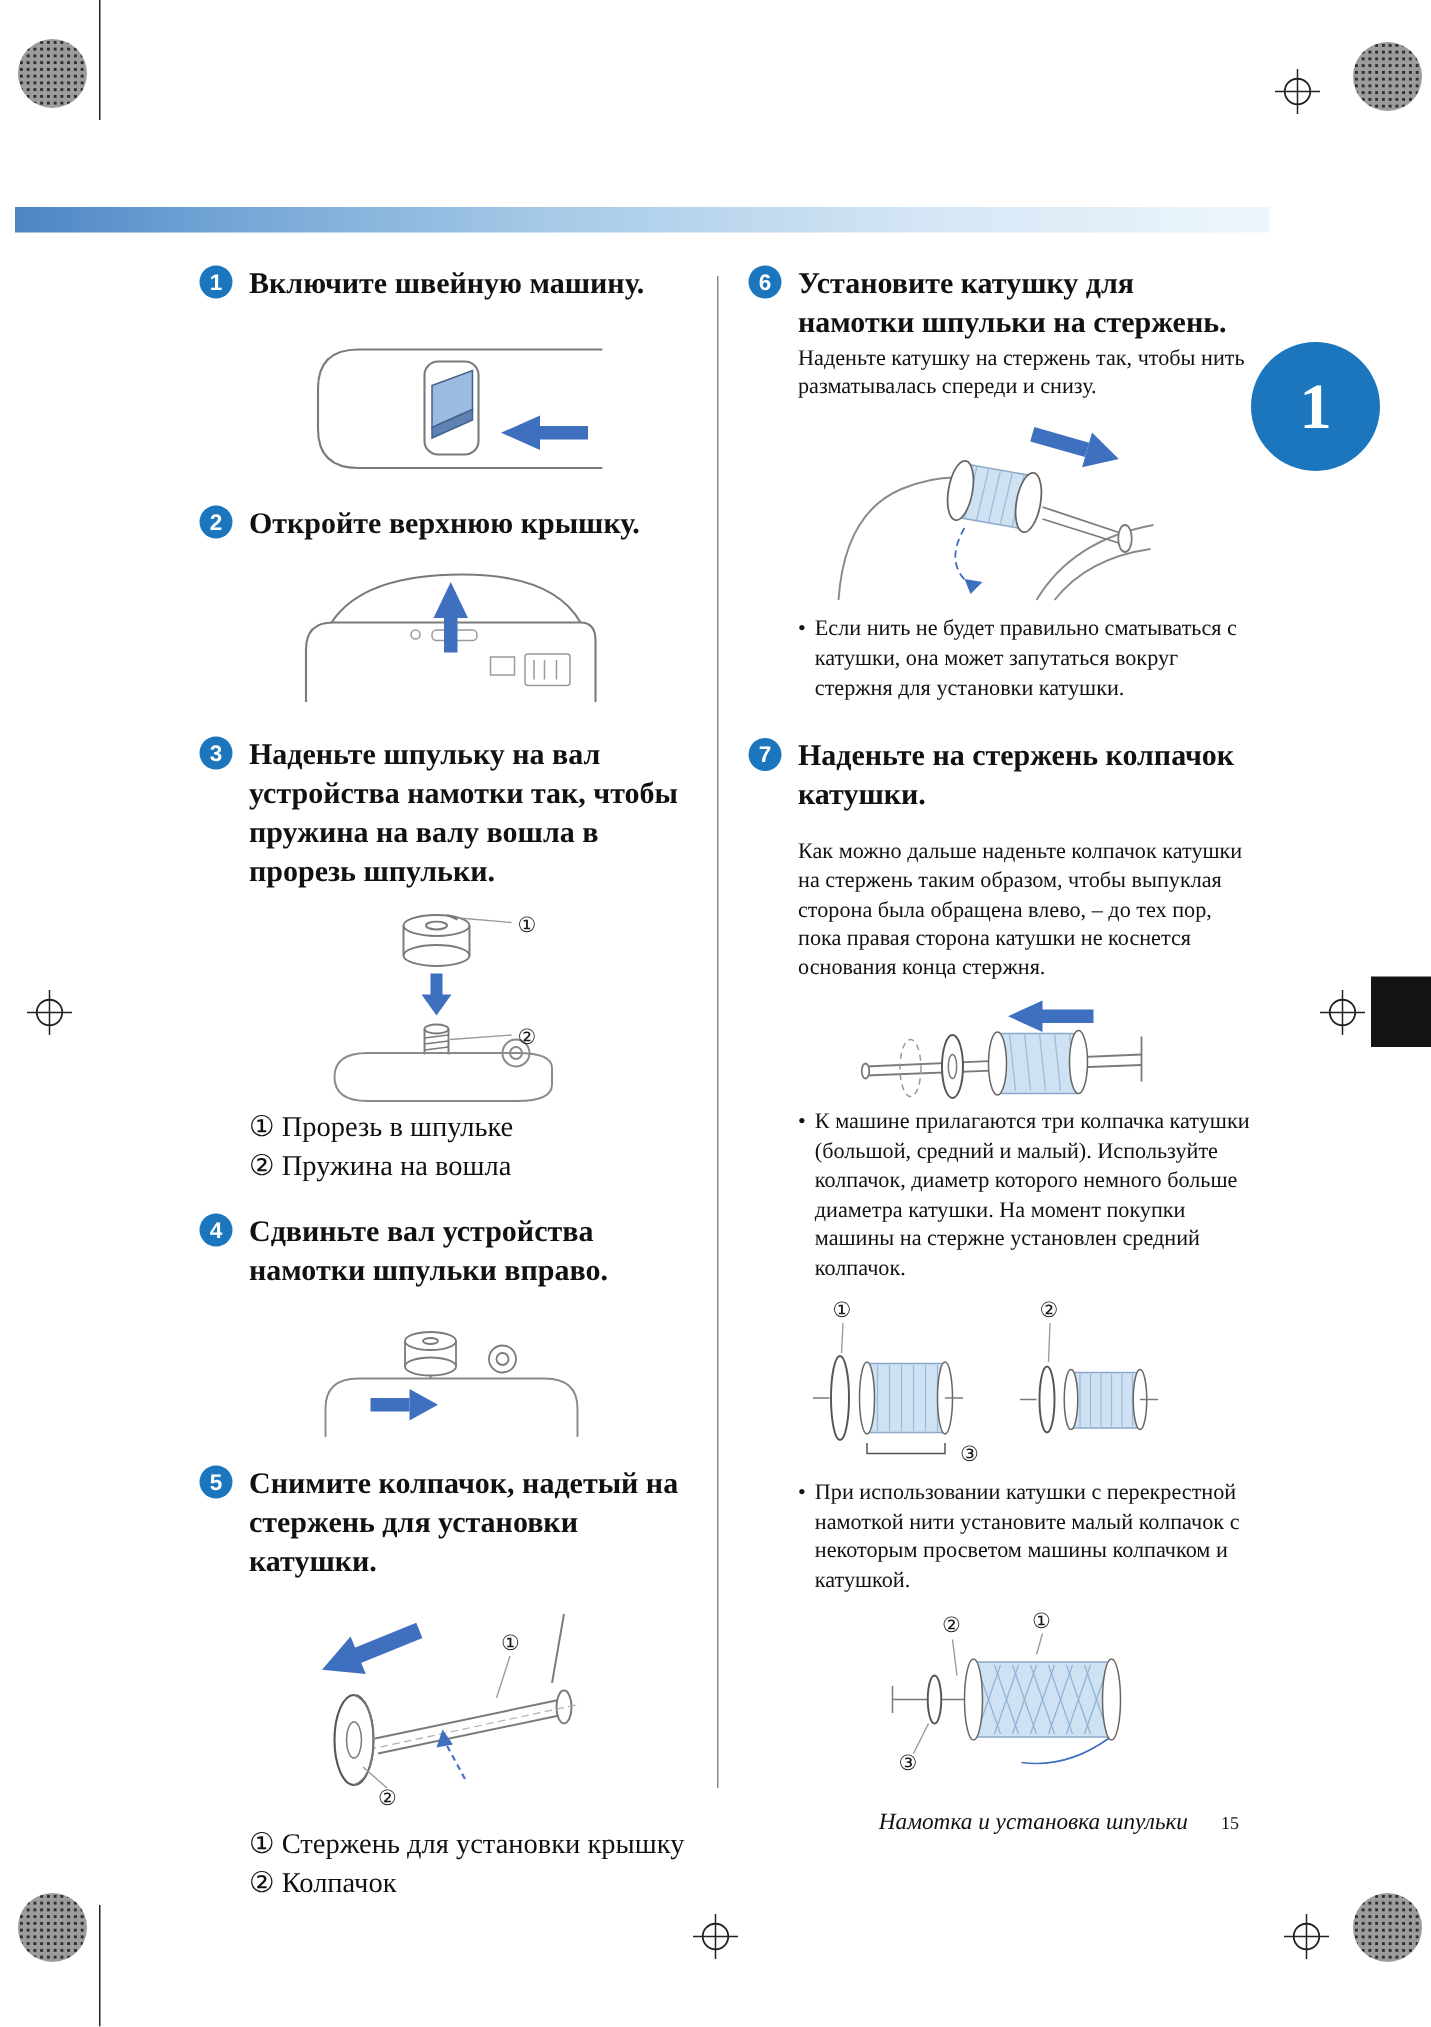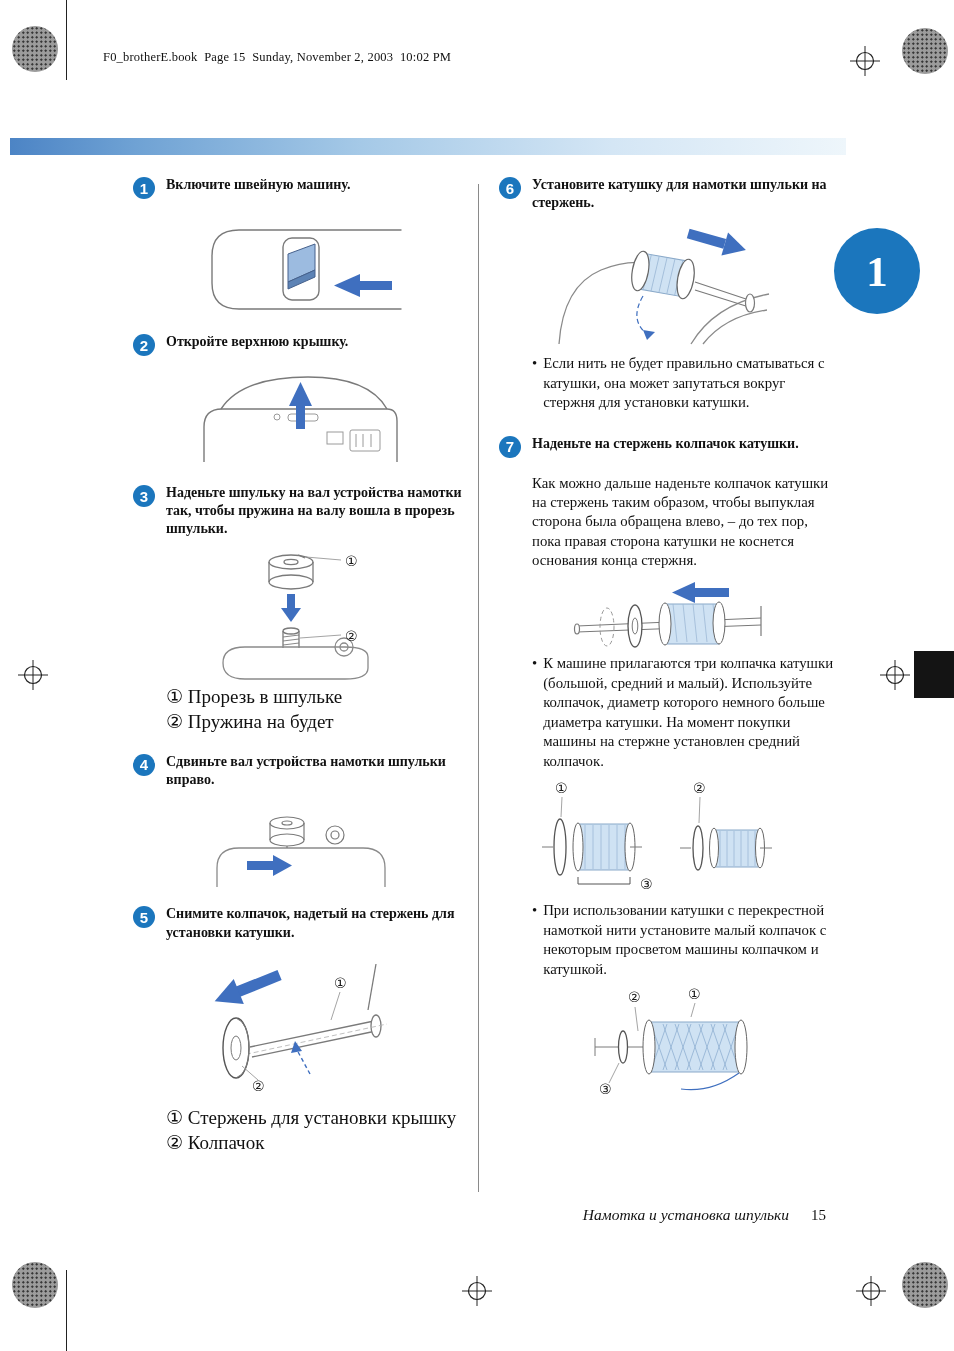--- a/index.html
+++ b/index.html
@@ -44,21 +44,21 @@
   .col-right { left:499px; width:338px; }
 
   .step-head { display:flex; gap:11px; }
   .badge {
     flex:0 0 22px; width:22px; height:22px; border-radius:50%;
     background:#1b76bd; color:#fff; margin-top:1px;
     font-family:"Liberation Sans","DejaVu Sans",sans-serif;
     font-weight:bold; font-size:15px;
     display:flex; align-items:center; justify-content:center;
   }
-  .step-title { font-weight:bold; font-size:14px; line-height:1.3; }
+  .step-title { font-weight:bold; font-size:20px; line-height:1.3; }
   .step-body  { margin-left:33px; margin-top:16px; font-size:14.8px; line-height:1.3; }
   .note { margin-left:33px; display:flex; gap:6px; font-size:14.8px; line-height:1.32; }
   .legend { margin-left:33px; font-size:19px; line-height:1.3; }
   .legend div { margin-bottom:1px; }
 
   .fig { display:flex; justify-content:center; }
   .fig-power  { margin:26px 0 20px; }
   .fig-cover  { margin:12px 0 20px; }
   .fig-bobbin { margin:6px 0 4px; }
   .step4      { margin-top:18px; }
@@ -70,21 +70,21 @@
   .step7      { margin-top:22px; }
   .fig-capon  { margin:6px 0 2px; }
   .note7a     { margin-top:2px; }
   .fig-caps   { margin:8px 0 2px; }
   .note7b     { margin-top:6px; }
   .fig-cross  { margin:8px 0 2px; }
 
   
   .footer { position:absolute; top:1206px; right:128px; display:flex; align-items:baseline; gap:22px; }
   .footer-title { font-style:italic; font-size:15.5px; }
-  .footer-page  { font-size:15px; }
+  .footer-page  { font-size:12px; }
 
   
   .co { font-family:"Liberation Serif","DejaVu Sans",serif; font-size:14px; fill:#1a1a1a; }
 </style>
 </head>
 <body>
 
 <div class="page">
 
   <div class="halftone" style="left:12px;top:26px"></div>
@@ -113,21 +113,20 @@
     <line x1="0" y1="15" x2="30" y2="15" stroke="#222" stroke-width="1"></line>
     <line x1="15" y1="0" x2="15" y2="30" stroke="#222" stroke-width="1"></line>
   </svg>
   <svg class="target" style="left:856px;top:1276px" width="30" height="30">
     <circle cx="15" cy="15" r="8.5" fill="none" stroke="#222" stroke-width="1.2"></circle>
     <line x1="0" y1="15" x2="30" y2="15" stroke="#222" stroke-width="1"></line>
     <line x1="15" y1="0" x2="15" y2="30" stroke="#222" stroke-width="1"></line>
   </svg>
   <div class="halftone" style="left:902px;top:1262px"></div>
 
-  <div class="header-line">F0_brotherE.book  Page 15  Sunday, November 2, 2003  10:02 PM</div>
   <div class="blue-band"></div>
   <div class="chapter-tab">1</div>
   <div class="divider"></div>
 
   <div class="col col-left">
 
     <div class="step-head">
       <div class="badge">1</div>
       <div class="step-title">Включите швейную машину.</div>
     </div>
@@ -202,21 +201,21 @@
         <g fill="#3f6fbf">
           <rect x="92" y="49" width="8" height="15"></rect>
           <polygon points="86,63 106,63 96,77"></polygon>
         </g>
         <text x="150" y="21" class="co">①</text>
         <text x="150" y="96" class="co">②</text>
       </svg>
     </div>
     <div class="legend">
       <div>① Прорезь в шпульке</div>
-      <div>② Пружина на будет</div>
+      <div>② Пружина на вошла</div>
     </div>
 
     <div class="step-head step4">
       <div class="badge">4</div>
       <div class="step-title">Сдвиньте вал устройства намотки шпульки вправо.</div>
     </div>
     <div class="fig fig-slide">
       <svg width="210" height="92" viewBox="0 0 210 92">
         <g fill="none" stroke="#8a8a8a" stroke-width="1.3">
           <path d="M22,92 V73 Q22,53 44,53 H168 Q190,53 190,73 V92"></path>
@@ -274,20 +273,21 @@
     </div>
 
   </div>
 
   <div class="col col-right">
 
     <div class="step-head">
       <div class="badge">6</div>
       <div class="step-title">Установите катушку для намотки шпульки на стержень.</div>
     </div>
+    <div class="step-body body6">Наденьте катушку на стержень так, чтобы нить разматывалась спереди и снизу.</div>
     <div class="fig fig-spool">
       <svg width="250" height="126" viewBox="0 0 250 126">
         <g fill="none" stroke="#8a8a8a" stroke-width="1.3">
           <path d="M16,124 Q20,66 58,50 Q82,40 104,43"></path>
           <path d="M148,124 Q172,84 226,74"></path>
           <path d="M160,124 Q182,96 224,90"></path>
         </g>
         <g transform="rotate(10 120 55)">
           <rect x="97" y="37" width="46" height="36" fill="#cfe2f3" stroke="#8aa9c9" stroke-width="1"></rect>
           <g stroke="#9db9d6" stroke-width="0.8">

